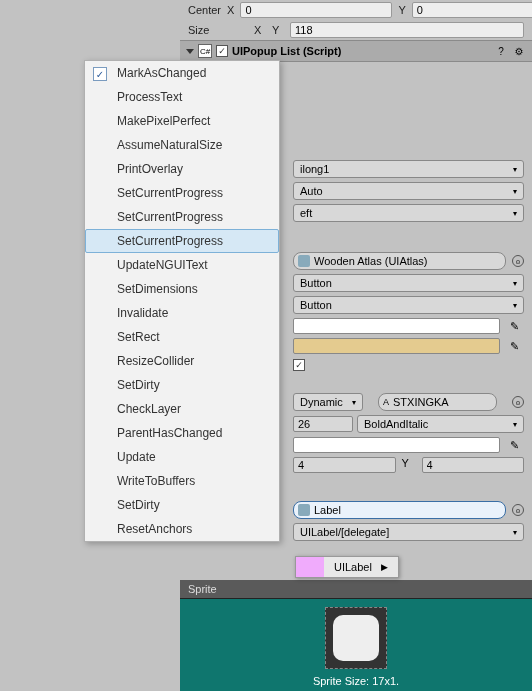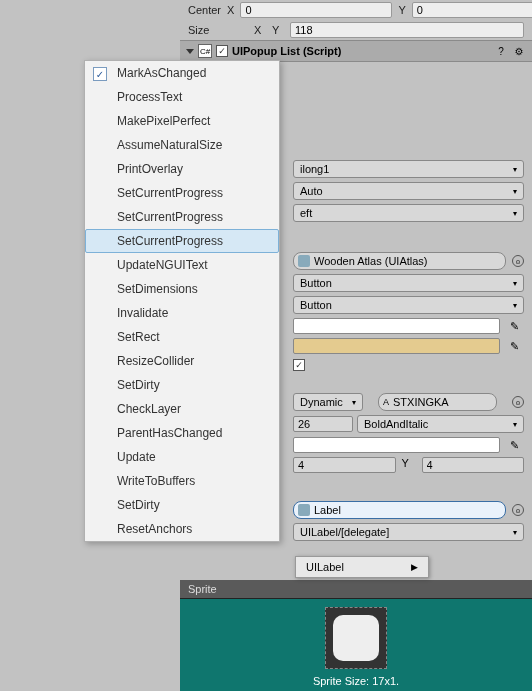--- a/index.html
+++ b/index.html
@@ -36,21 +36,21 @@
 .num-input { width: 40px; background: #d8d8d8; border: 1px solid #888; border-radius: 2px; padding: 1px 4px; font-size: 11px; }
 .label-narrow { width: 14px; font-size: 11px; }
 
 
 .context-menu { position: absolute; left: 84px; top: 60px; width: 196px; background: #f2f2f2; border: 1px solid #b0b0b0; box-shadow: 2px 2px 6px rgba(0,0,0,0.25); font-size: 12px; z-index: 100; }
 .menu-item { padding: 5px 10px 5px 32px; color: #333; cursor: default; position: relative; }
 .menu-item.selected { background: #d6e8f5; border: 1px solid #7db1d8; border-radius: 2px; padding: 4px 9px 4px 31px; }
 .menu-check { position: absolute; left: 8px; top: 6px; width: 14px; height: 14px; border: 1px solid #7a9bbf; background: #fff; display: flex; align-items: center; justify-content: center; color: #2a5a9a; font-size: 10px; }
 
 
-.sub-menu { position: absolute; left: 295px; top: 556px; width: 134px; background: #f0abfc; border: 1px solid #999; box-shadow: 1px 1px 4px rgba(0,0,0,0.3); font-size: 11px; z-index: 200; }
+.sub-menu { position: absolute; left: 295px; top: 556px; width: 104px; background: #f0abfc; border: 1px solid #999; box-shadow: 1px 1px 4px rgba(0,0,0,0.3); font-size: 11px; z-index: 200; padding-left: 28px; }
 .sub-menu-item { padding: 4px 10px; display: flex; justify-content: space-between; align-items: center; background: #e8e8e8; }
 .sub-arrow { font-size: 9px; }
 
 
 .sprite-panel { position: absolute; left: 180px; top: 580px; right: 0; bottom: 0; background: #0f766e; }
 .sprite-header { background: #5a5a5a; color: #ddd; font-size: 11px; padding: 3px 8px; border-bottom: 1px solid #222; }
 .sprite-preview { display: flex; flex-direction: column; align-items: center; padding: 8px; }
 .sprite-img { width: 62px; height: 62px; background: #333; border: 1px dashed #888; position: relative; display: flex; align-items: center; justify-content: center; }
 .sprite-shape { width: 46px; height: 46px; background: #eee; border-radius: 10px; position: relative; }
 .sprite-shape::before, .sprite-shape::after { content: ''; position: absolute; background: #888; }

